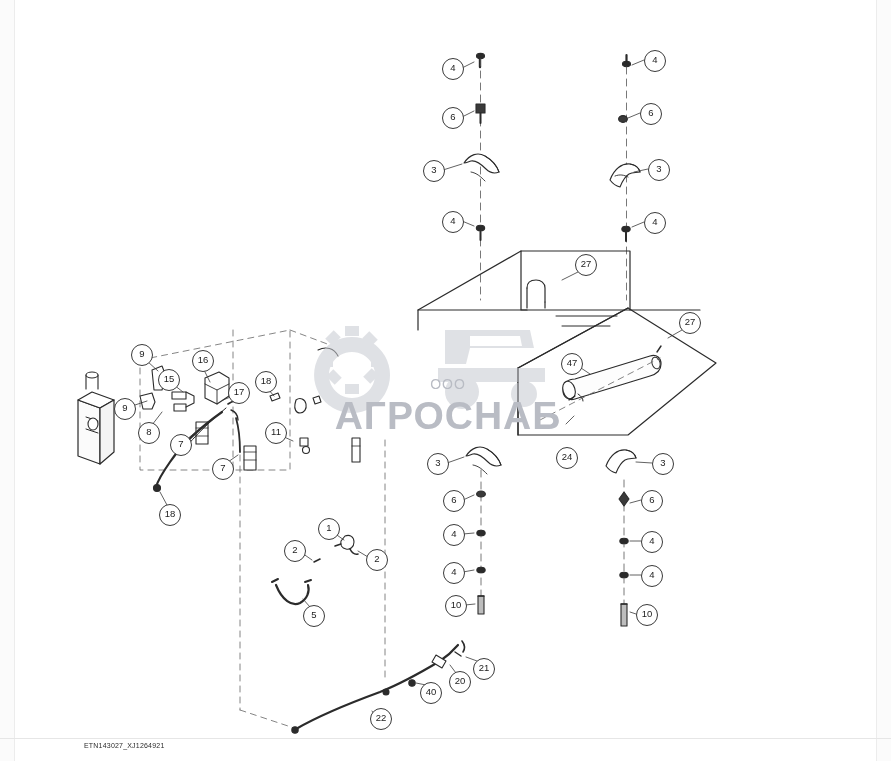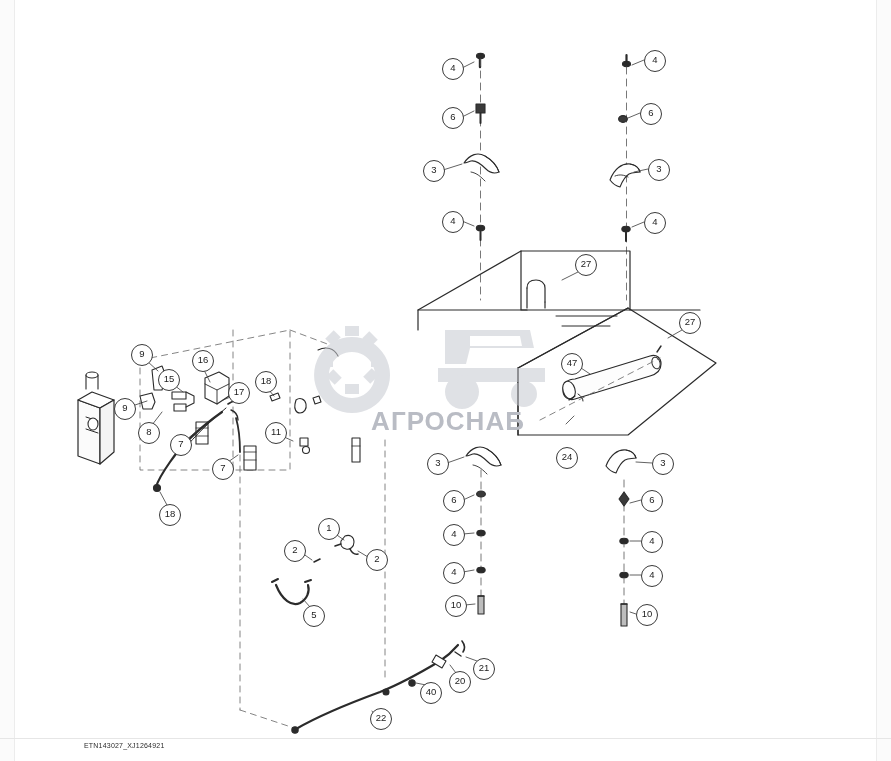--- a/index.html
+++ b/index.html
@@ -83,24 +83,24 @@
     text-align: center;
     color: #b9bcc4;
     font-family: "Liberation Sans", sans-serif;
   }
   .wm-ooo {
     font-size: 14px;
     letter-spacing: 1px;
     top: 56px;
   }
   .wm-main {
-    font-size: 26px;
+    font-size: 39px;
     font-weight: bold;
     letter-spacing: 1px;
-    top: 86px;
+    top: 74px;
   }
 </style>
 </head>
 <body>
 
 <div id="page">
 
   <div class="side-bar left"></div>
   <div class="side-bar right"></div>
 
@@ -323,20 +323,21 @@
         <path d="M445 330 L530 330 L534 348 L470 348 L466 364 L445 364 Z"></path>
         <path d="M438 368 L545 368 L545 382 L438 382 Z"></path>
         <circle cx="462" cy="392" r="17"></circle>
         <circle cx="524" cy="394" r="13"></circle>
         <path d="M470 336 L520 336 L522 346 L470 346 Z" fill="#ffffff"></path>
       </g>
     </g>
   </svg>
 
   <div id="watermark">
+    <div class="wm-text wm-ooo">ООО</div>
     <div class="wm-text wm-main">АГРОСНАБ</div>
   </div>
 
   <div id="callout-layer">
       <div class="callout" style="left: 452px; top: 68px;">4</div>
       <div class="callout" style="left: 654px; top: 60px;">4</div>
       <div class="callout" style="left: 452px; top: 117px;">6</div>
       <div class="callout" style="left: 650px; top: 113px;">6</div>
       <div class="callout" style="left: 433px; top: 170px;">3</div>
       <div class="callout" style="left: 658px; top: 169px;">3</div>

